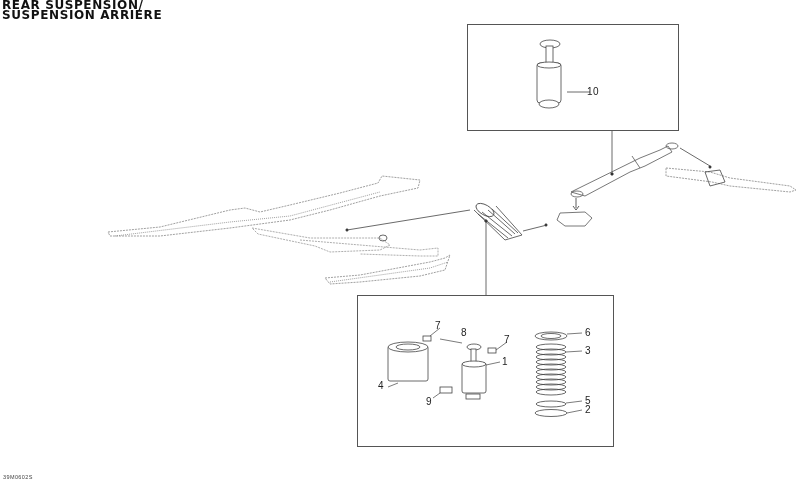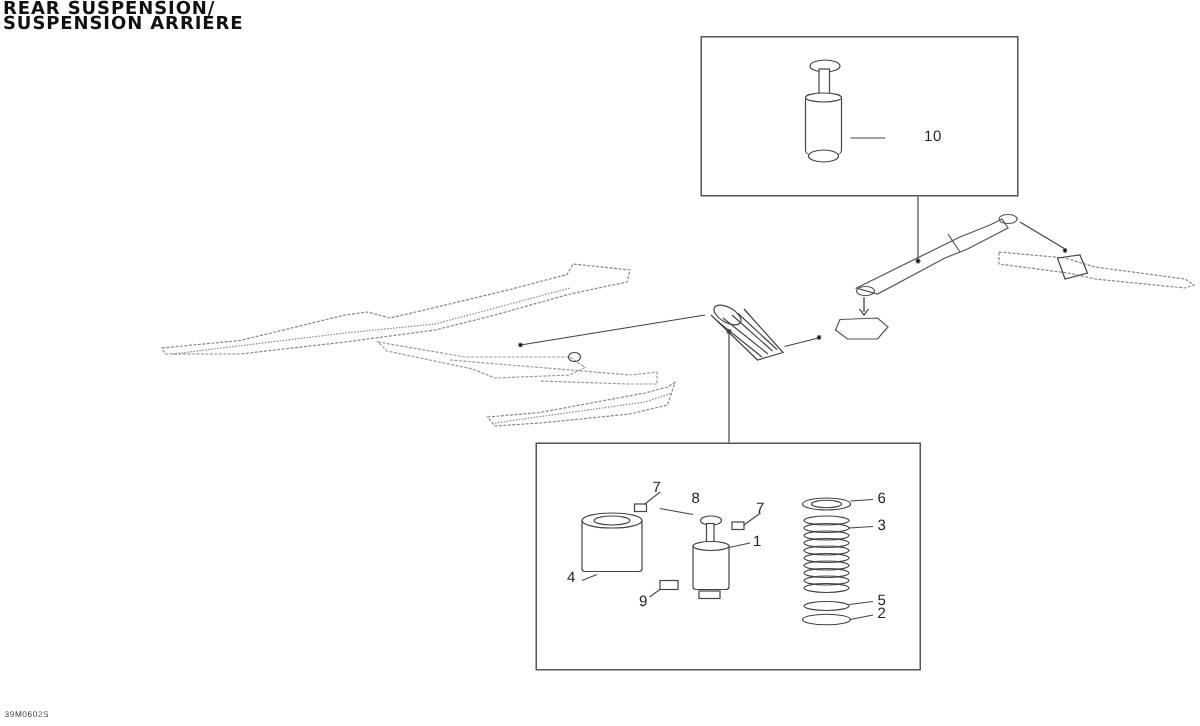--- a/index.html
+++ b/index.html
@@ -120,21 +120,21 @@
     <line x1="486" y1="365" x2="500" y2="362"></line>
     <line x1="398" y1="383" x2="388" y2="387"></line>
     <line x1="440" y1="393" x2="433" y2="398"></line>
     <line x1="567" y1="334" x2="582" y2="333"></line>
     <line x1="566" y1="352" x2="582" y2="351"></line>
     <line x1="566" y1="403" x2="582" y2="401"></line>
     <line x1="567" y1="413" x2="582" y2="410"></line>
   </g>
 </svg>
 
-<div class="lbl" style="left:616px;top:86px;">10</div>
+<div class="lbl" style="left:587px;top:86px;">10</div>
 <div class="lbl" style="left:502px;top:356px;">1</div>
 <div class="lbl" style="left:585px;top:404px;">2</div>
 <div class="lbl" style="left:585px;top:345px;">3</div>
 <div class="lbl" style="left:378px;top:380px;">4</div>
 <div class="lbl" style="left:585px;top:395px;">5</div>
 <div class="lbl" style="left:585px;top:327px;">6</div>
 <div class="lbl" style="left:435px;top:320px;">7</div>
 <div class="lbl" style="left:504px;top:334px;">7</div>
 <div class="lbl" style="left:461px;top:327px;">8</div>
 <div class="lbl" style="left:426px;top:396px;">9</div>

